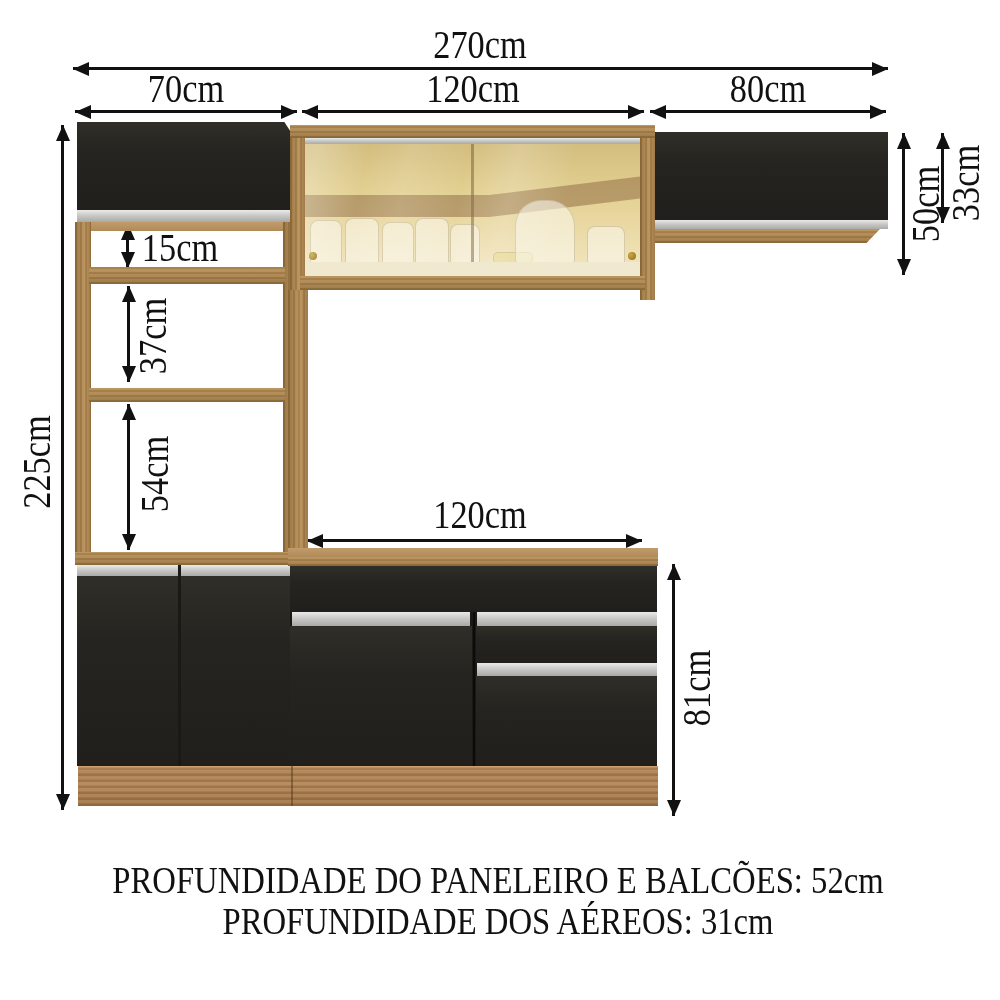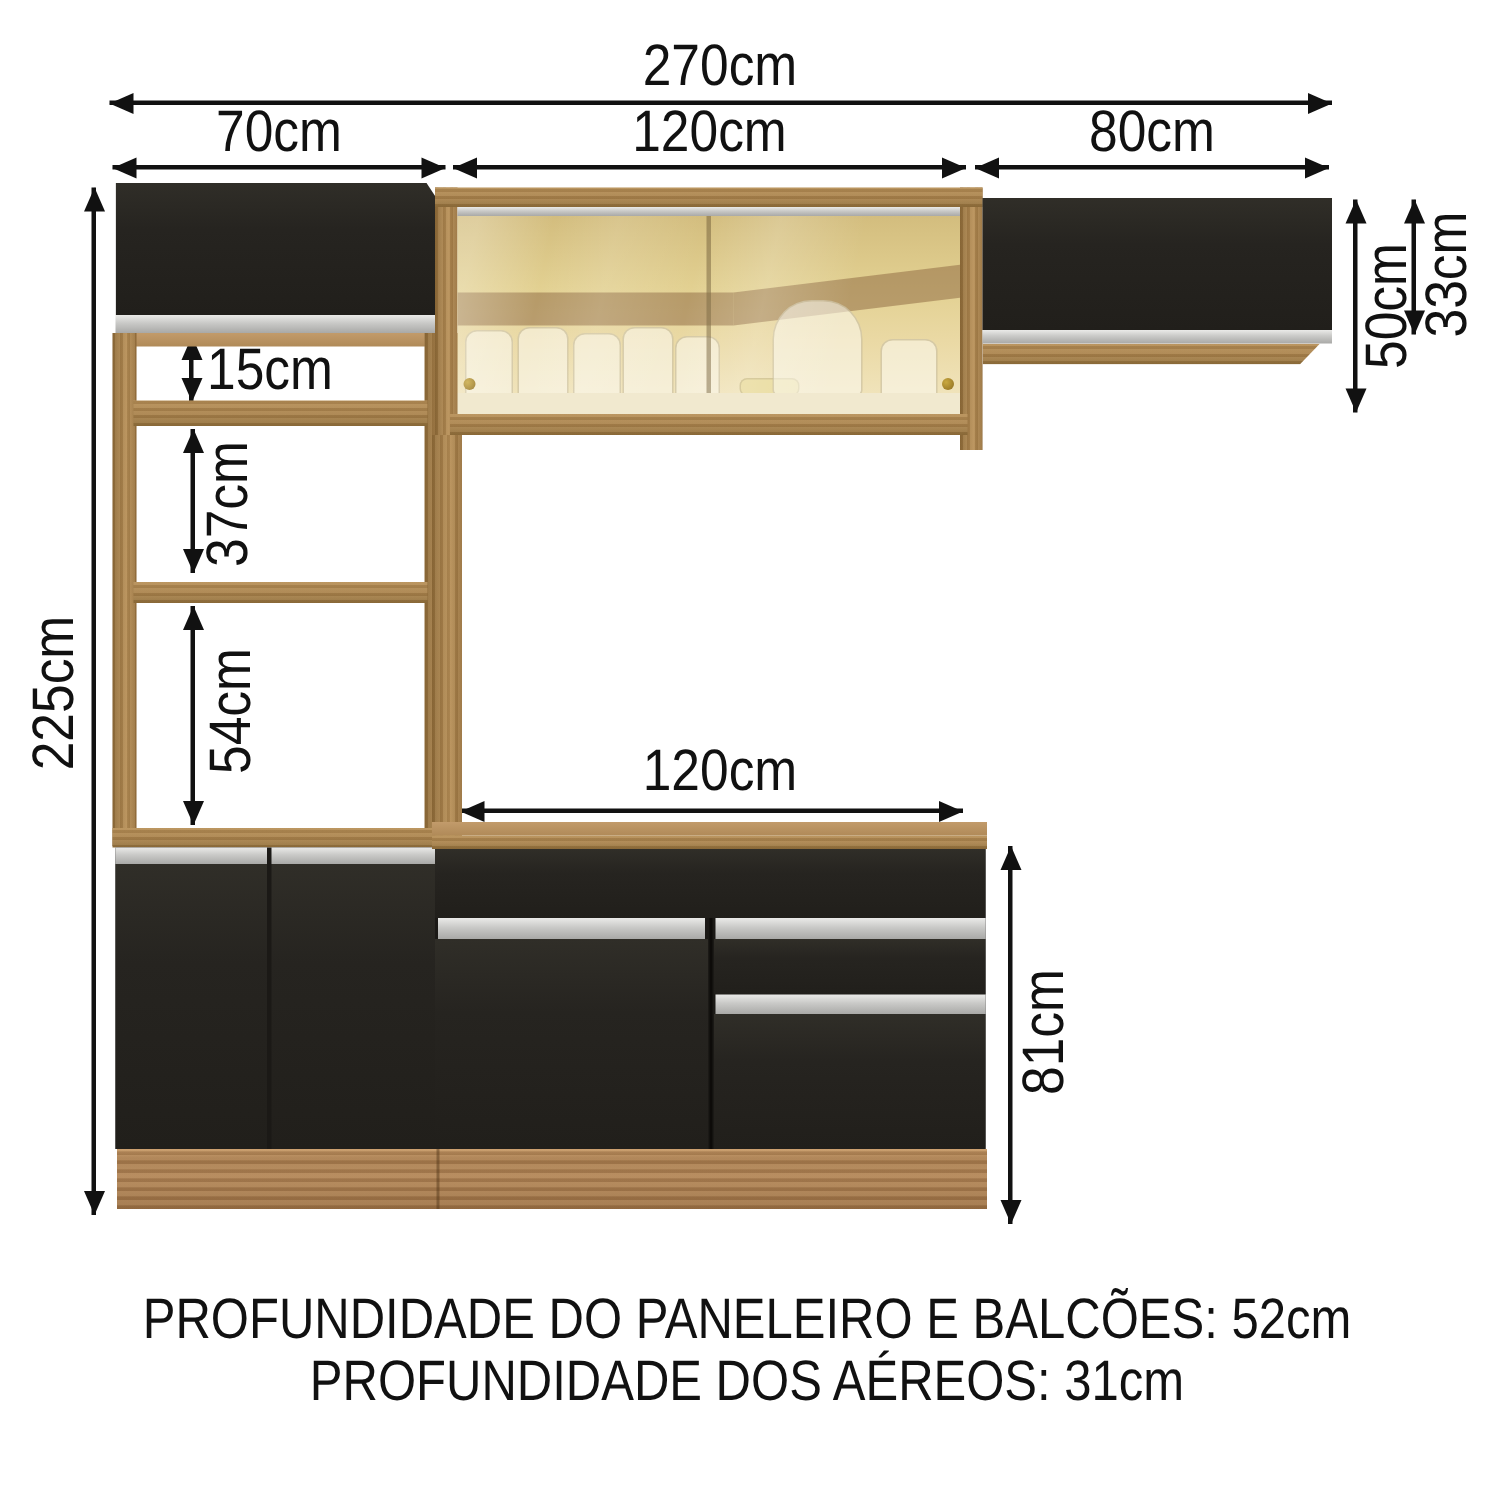--- a/index.html
+++ b/index.html
@@ -1,17 +1,17 @@
 <!DOCTYPE html>
 <html style="--c-background: #ffffff; --c-arrow: #111111; --c-text: #111111; --c-cabinet-black: #262420; --c-cabinet-black-dark: #1b1916; --c-silver: #c9c9c7; --c-wood: #a8824d; --c-wood-light: #c29b6b; --c-plinth: #b08457; --c-glass: #e2d091; --c-knob-gold: #8d6d20;"><head>
 <meta charset="utf-8">
 <style>
   html,body{margin:0;padding:0;background:#fff;}
   .stage{position:relative;width:1000px;height:1000px;background:var(--c-background,#fff);
-         font-family:Liberation Sans, sans-serif;overflow:hidden;}
+         font-family:Liberation Serif, serif;overflow:hidden;}
   .abs{position:absolute;}
   
   .harrow{position:absolute;height:0;border-top:3px solid var(--c-arrow,#111);color:var(--c-arrow,#111);}
   .harrow::before{content:"";position:absolute;left:0;top:-8.5px;width:0;height:0;
     border-top:7px solid transparent;border-bottom:7px solid transparent;border-right:16px solid currentColor;}
   .harrow::after{content:"";position:absolute;right:0;top:-8.5px;width:0;height:0;
     border-top:7px solid transparent;border-bottom:7px solid transparent;border-left:16px solid currentColor;}
   .varrow{position:absolute;width:0;border-left:3px solid var(--c-arrow,#111);color:var(--c-arrow,#111);}
   .varrow::before{content:"";position:absolute;top:0;left:-8.5px;width:0;height:0;
     border-left:7px solid transparent;border-right:7px solid transparent;border-bottom:16px solid currentColor;}

